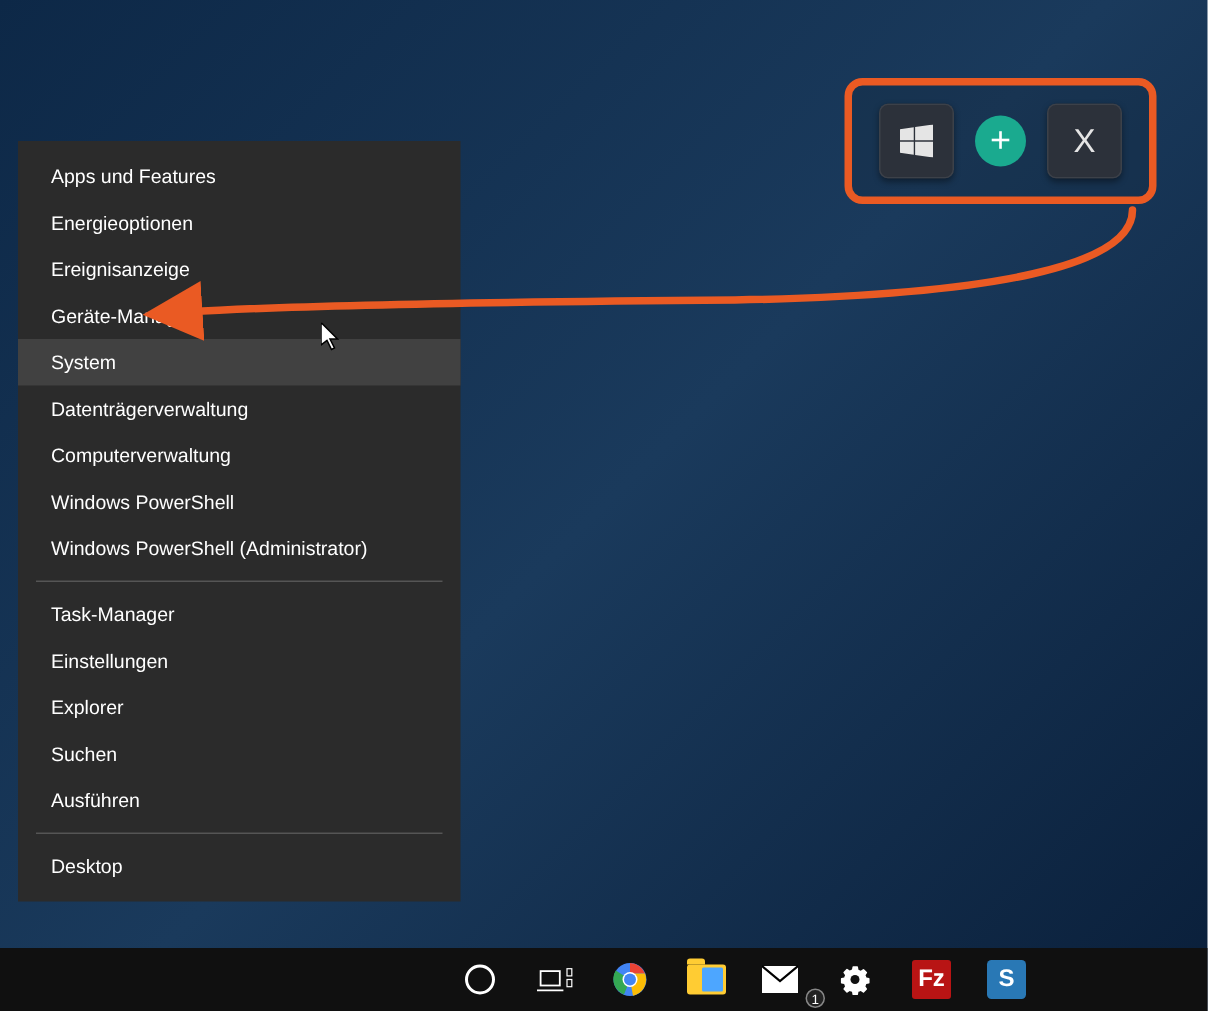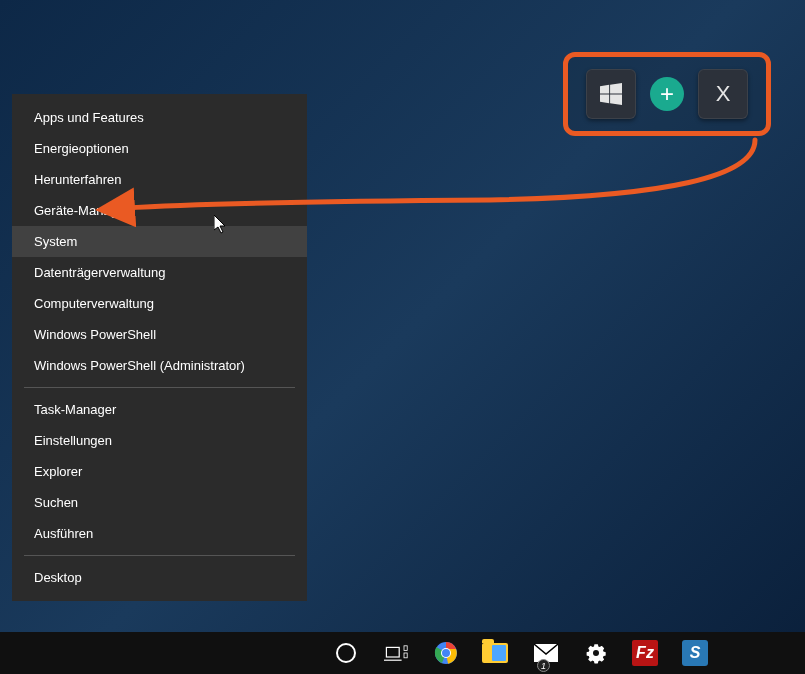--- a/index.html
+++ b/index.html
@@ -121,23 +121,22 @@
       display: flex;
       align-items: center;
       gap: 0;
       height: 100%;
     }
     .taskbar-icon {
       width: 50px;
       height: 42px;
       display: flex;
       align-items: center;
-      justify-content: flex-end;
+      justify-content: flex-start;
       cursor: pointer;
-      font-style: italic;
     }
     .taskbar-icon svg, .taskbar-icon .icon-wrap {
       width: 24px;
       height: 24px;
     }
     .icon-folder {
       width: 26px;
       height: 20px;
       background: #ffcc33;
       border-radius: 2px;
@@ -200,21 +199,21 @@
       border-radius: 3px;
     }
   </style>
 </head>
 <body>
 
 <div class="context-menu">
   <div id="menu-group-1">
       <div class="menu-item"><span>Apps und Features</span></div>
       <div class="menu-item"><span>Energieoptionen</span></div>
-      <div class="menu-item"><span>Herunterfahren</span></div>
+      <div class="menu-item"><span>Ereignisanzeige</span></div>
       <div class="menu-item"><span>Geräte-Manager</span></div>
       <div class="menu-item highlighted"><span>System</span></div>
       <div class="menu-item"><span>Datenträgerverwaltung</span></div>
       <div class="menu-item"><span>Computerverwaltung</span></div>
       <div class="menu-item"><span>Windows PowerShell</span></div>
       <div class="menu-item"><span>Windows PowerShell (Administrator)</span></div>
     </div>
   <div class="menu-separator"></div>
   <div id="menu-group-2">
       <div class="menu-item"><span>Task-Manager</span></div>

